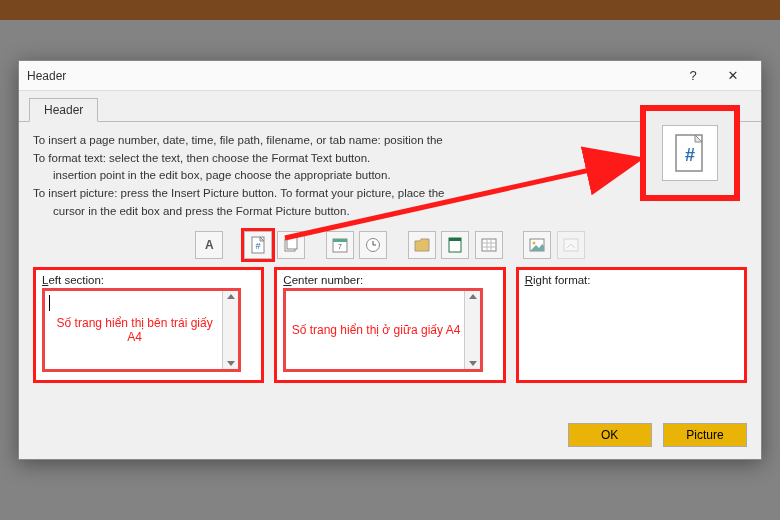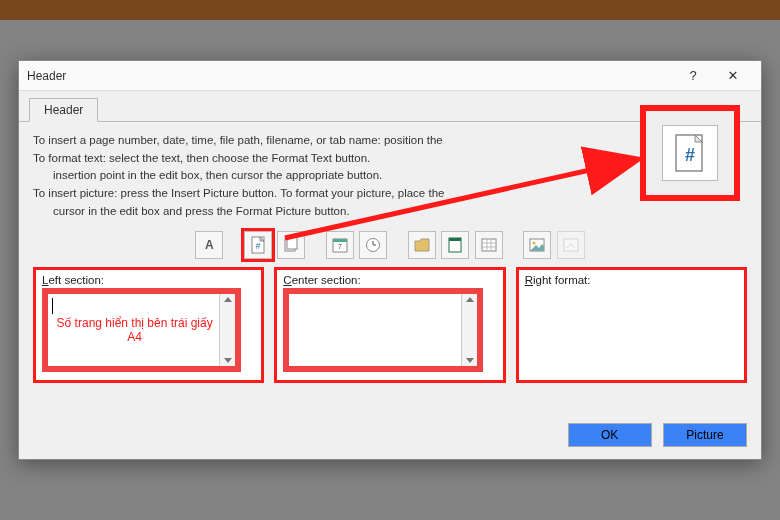--- a/index.html
+++ b/index.html
@@ -104,21 +104,21 @@
     position: relative;
     height: 116px;
   }
   .section-label {
     font-size: 11.5px;
     color: #222;
     margin-bottom: 2px;
   }
   .section-label .u { text-decoration: underline; }
   .section-box {
-    border: 6px solid #ef4444;
+    border: 3px solid #ef4444;
     height: 84px;
     position: relative;
     display: flex;
     align-items: center;
     justify-content: center;
   }
   .section-box .sbar {
     position: absolute; right: 0; top: 0; bottom: 0; width: 16px;
     border-left: 1px solid #ccc;
     background: #f3f3f3;
@@ -138,21 +138,21 @@
     text-align: center;
     padding: 0 18px 0 4px;
   }
   .dlg-buttons {
     position: absolute;
     right: 14px;
     bottom: 12px;
   }
   .dlg-buttons button {
     width: 84px; height: 24px;
-    background: #3b82f6;
+    background: #eab308;
     border: 1px solid #aaa;
     font-size: 12px;
     margin-left: 8px;
   }
   .callout {
     position: absolute;
     top: 105px;
     right: 40px;
     width: 100px; height: 96px;
     background: #eee;
@@ -187,21 +187,21 @@
   </div>
 
   <div class="tabstrip">
     <div class="tab">Header</div>
   </div>
 
   <div class="tab-body">
     <div class="instructions">
       <div>To insert a page number, date, time, file path, filename, or tab name:  position the</div>
       <div>To format text:  select the text, then choose the Format Text button.</div>
-      <div class="indent">insertion point in the edit box, then cursor the appropriate button.</div>
+      <div class="indent">insertion point in the edit box, page choose the appropriate button.</div>
       <div>To insert picture: press the Insert Picture button.  To format your picture, place the</div>
       <div class="indent">cursor in the edit box and press the Format Picture button.</div>
     </div>
 
     <div class="toolbar">
       <span class="tbtn">
           <b>A</b>
         </span>
       <span class="gap"></span>
       <span class="tbtn hl">
@@ -272,22 +272,23 @@
     <div class="sections">
       <div class="section">
         <div class="section-label"><span class="u">L</span><span>eft section:</span></div>
         <div class="section-box">
           <span class="cursor"></span>
           <div class="redtext">Số trang hiển thị bên trái giấy A4</div>
           <div class="sbar"></div>
         </div>
       </div>
       <div class="section">
-        <div class="section-label"><span class="u">C</span><span>enter section:</span></div>
+        <div class="section-label"><span class="u">C</span><span>enter number:</span></div>
         <div class="section-box">
+          <div class="redtext">Số trang hiển thị ở giữa giấy A4</div>
           <div class="sbar"></div>
         </div>
       </div>
       <div class="section">
         <div class="section-label"><span class="u">R</span><span>ight format:</span></div>
       </div>
     </div>
   </div>
 
   <div class="dlg-buttons">

